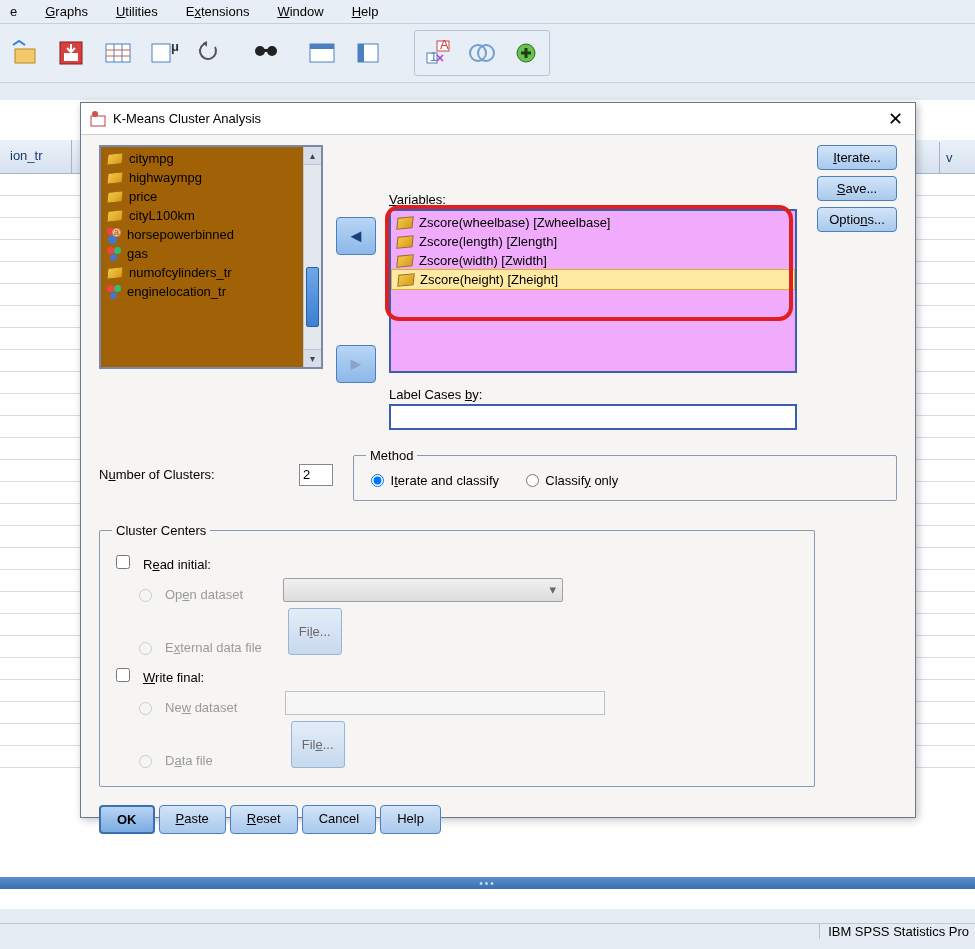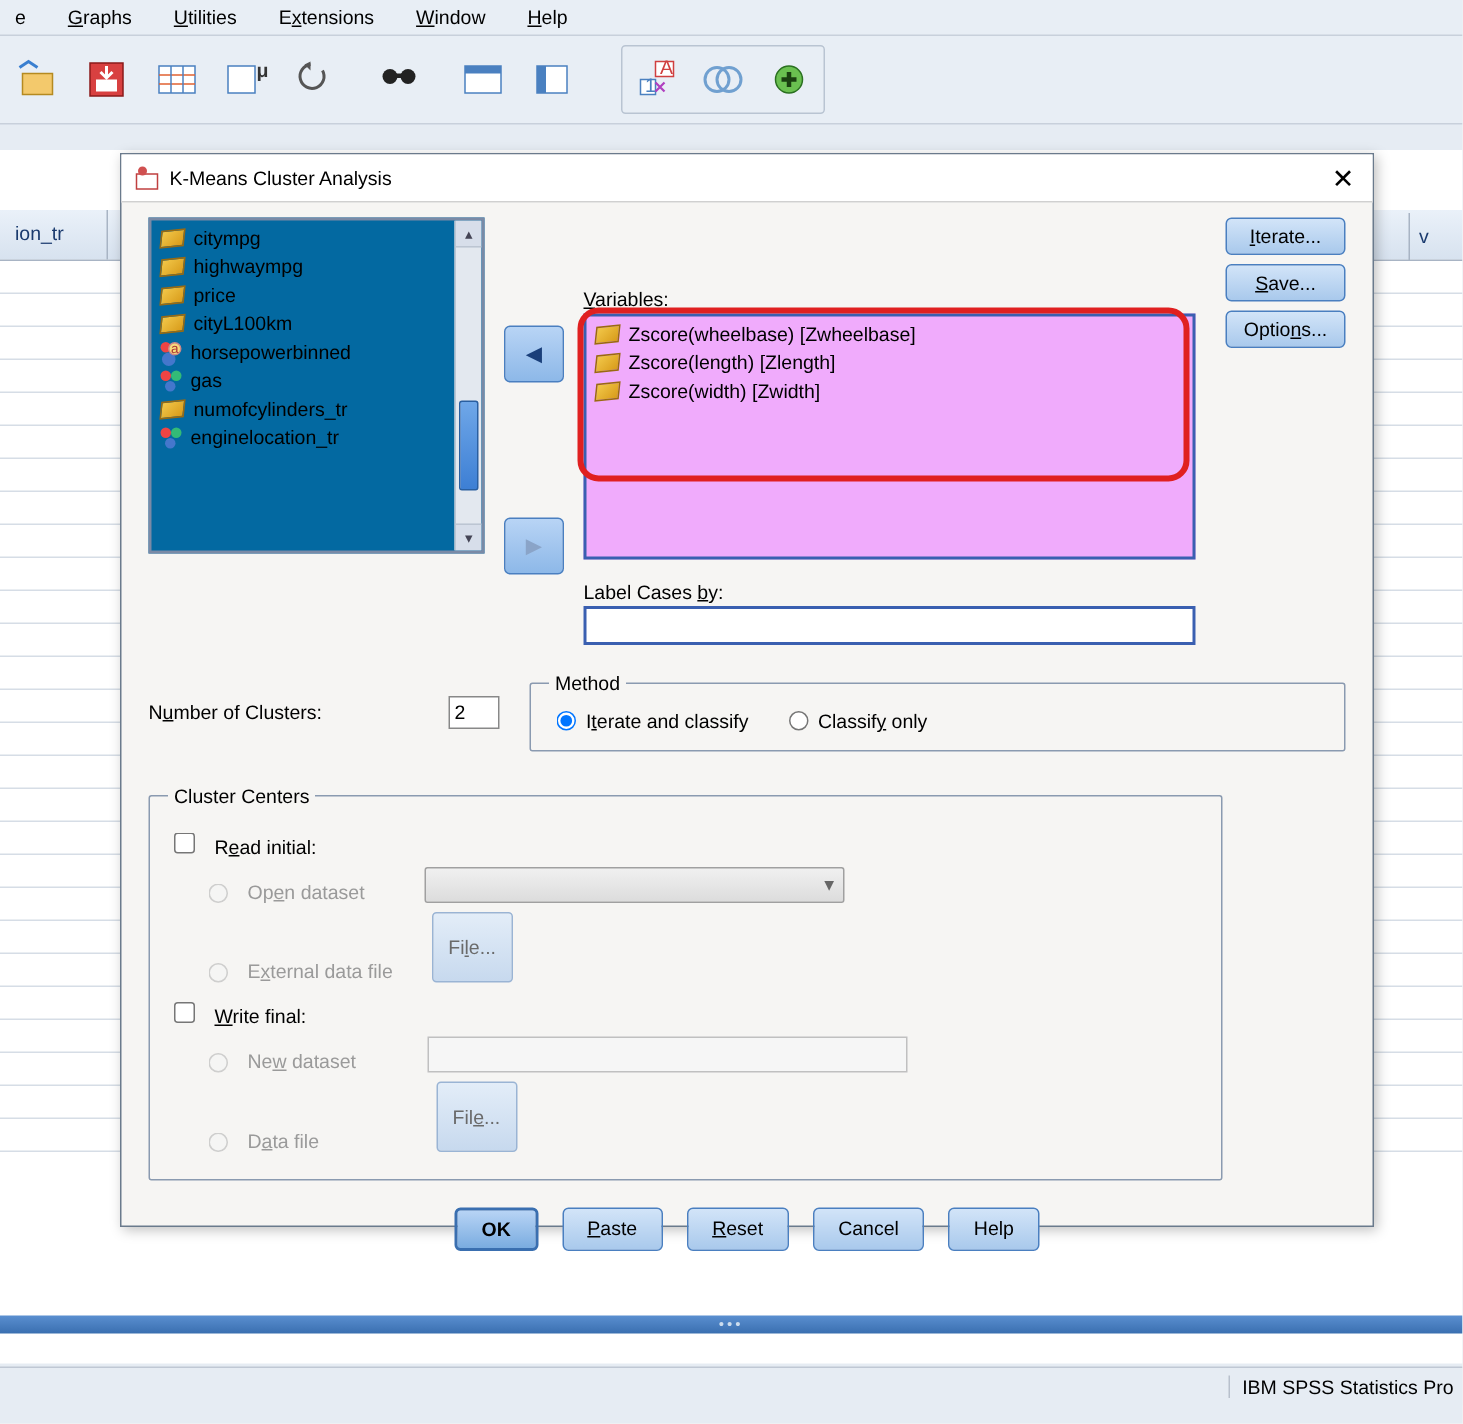--- a/index.html
+++ b/index.html
@@ -23,21 +23,21 @@
 .sheet-header-cell { border-right: 1px solid #a8b4c4; padding: 8px 10px; color: #1a3a6e; font-weight: normal; }
 
 
 .dialog { position: absolute; top: 102px; left: 80px; width: 836px; height: 716px; background: #f6f5f3; border: 1px solid #6a7a8c; box-shadow: 2px 2px 8px rgba(0,0,0,.25); }
 .dlg-title { height: 32px; background: white; display: flex; align-items: center; padding: 0 8px; border-bottom: 1px solid #d0d0d0; }
 .dlg-title-icon { width: 18px; height: 18px; margin-right: 6px; }
 .dlg-close { margin-left: auto; font-size: 18px; cursor: default; padding: 0 4px; }
 .dlg-body { padding: 10px 18px; }
 
 .dlg-row1 { display: flex; gap: 10px; align-items: flex-start; }
-.src-list { width: 224px; height: 224px; border: 2px solid #7a8aa6; background: #0369a1; padding: 2px 0; overflow: hidden; position: relative; }
+.src-list { width: 224px; height: 224px; border: 2px solid #7a8aa6; background: #a16207; padding: 2px 0; overflow: hidden; position: relative; }
 .scrollbar { position: absolute; right: 0; top: 0; bottom: 0; width: 18px; background: #e3e8ef; border-left: 1px solid #bcc5d2; }
 .scroll-thumb { position: absolute; left: 2px; right: 2px; top: 120px; height: 60px; background: linear-gradient(#6fa7e8,#3d7fd4); border: 1px solid #2a5fa0; border-radius: 2px; }
 .scroll-up, .scroll-down { position: absolute; left: 0; right: 0; height: 18px; background: #d7deea; display:flex; align-items:center; justify-content:center; font-size:10px; color:#445; }
 .scroll-up { top: 0; border-bottom:1px solid #bcc5d2; }
 .scroll-down { bottom: 0; border-top:1px solid #bcc5d2; }
 
 .list-item { display: flex; align-items: center; padding: 2px 6px; gap: 6px; white-space: nowrap; }
 .ic-ruler { width: 16px; height: 12px; background: linear-gradient(135deg,#f2c84a,#d89b1a); border: 1px solid #9a6a10; transform: skewX(-12deg) rotate(-6deg); }
 .ic-nominal { width: 14px; height: 14px; position: relative; }
 .ic-nominal::before, .ic-nominal::after { content:''; position:absolute; width:7px; height:7px; border-radius:50%; }
@@ -72,25 +72,25 @@
 .centers-box { margin-top: 22px; width: 716px; }
 .cb-row { display:flex; align-items:flex-end; gap: 10px; margin: 6px 0; }
 .cb-row.indent { margin-left: 22px; }
 input[type=checkbox] { width:14px; height:14px; }
 .disabled { color: #9a9a9a; }
 .file-btn { padding: 15px 10px; background: linear-gradient(#e3edf8,#c7d9ee); border:1px solid #9ab4d4; border-radius:3px; color:#6a6a6a; }
 .combo { width: 280px; height: 24px; background: linear-gradient(#f0f0f0,#dcdcdc); border:1px solid #a0a0a0; border-radius:2px; position:relative; }
 .combo::after { content:'▾'; position:absolute; right:6px; top:3px; color:#666; }
 .textin { width: 320px; height: 24px; border:1px solid #c0c0c0; background:#f6f6f6; }
 
-.btn-row { display:flex; gap: 16px; justify-content:center; margin-top: 18px; }
+.btn-row { display:flex; gap: 4px; justify-content:flex-start; margin-top: 18px; }
 .dlg-btn { padding: 5px 16px; background: linear-gradient(#d2e4f8,#a9c9ec); border:1px solid #4a7fc0; border-radius:4px; }
 .dlg-btn.primary { background: linear-gradient(#b8d4f5,#7aace0); border:2px solid #3a6fb0; font-weight:bold; }
 
-.statusbar { position:absolute; bottom:12px; left:0; right:0; height: 26px; background: #e6ecf3; border-top: 1px solid #c0c8d4; display:flex; align-items:center; }
+.statusbar { position:absolute; bottom:0; left:0; right:0; height: 26px; background: #e6ecf3; border-top: 1px solid #c0c8d4; display:flex; align-items:flex-start; }
 .statusbar .right { margin-left:auto; padding-right: 6px; border-left:1px solid #b8c0cc; padding-left: 8px; }
 
 .hsplit { position:absolute; left:0; right:0; height:12px; background: linear-gradient(#5a8fd0,#3a6fb0); bottom: 60px; display:flex; align-items:center; justify-content:center; color:#cde; font-size:10px; letter-spacing:2px; }
 
 
 svg { display:block; }
 .chart-col-head { position:absolute; top:142px; right:0; width:36px; height:32px; border-left:1px solid #a8b4c4; color:#1a3a6e; padding:8px 6px; }
 </style>
 </head>
 <body>
@@ -292,20 +292,24 @@
                 <span>Zscore(wheelbase) [Zwheelbase]</span>
               </div>
               <div class="list-item">
                 <span class="ic-ruler"></span>
                 <span>Zscore(length) [Zlength]</span>
               </div>
               <div class="list-item">
                 <span class="ic-ruler"></span>
                 <span>Zscore(width) [Zwidth]</span>
               </div>
+              <div class="list-item selected">
+                <span class="ic-ruler"></span>
+                <span>Zscore(height) [Zheight]</span>
+              </div>
             </div>
         </div>
         <div style="height:14px"></div>
         <div class="field-label">Label Cases <u>b</u>y:</div>
         <div class="label-input"></div>
       </div>
 
       <div class="side-btns">
         <div class="pill-btn"><u>I</u>terate...</div>
         <div class="pill-btn"><u>S</u>ave...</div>

